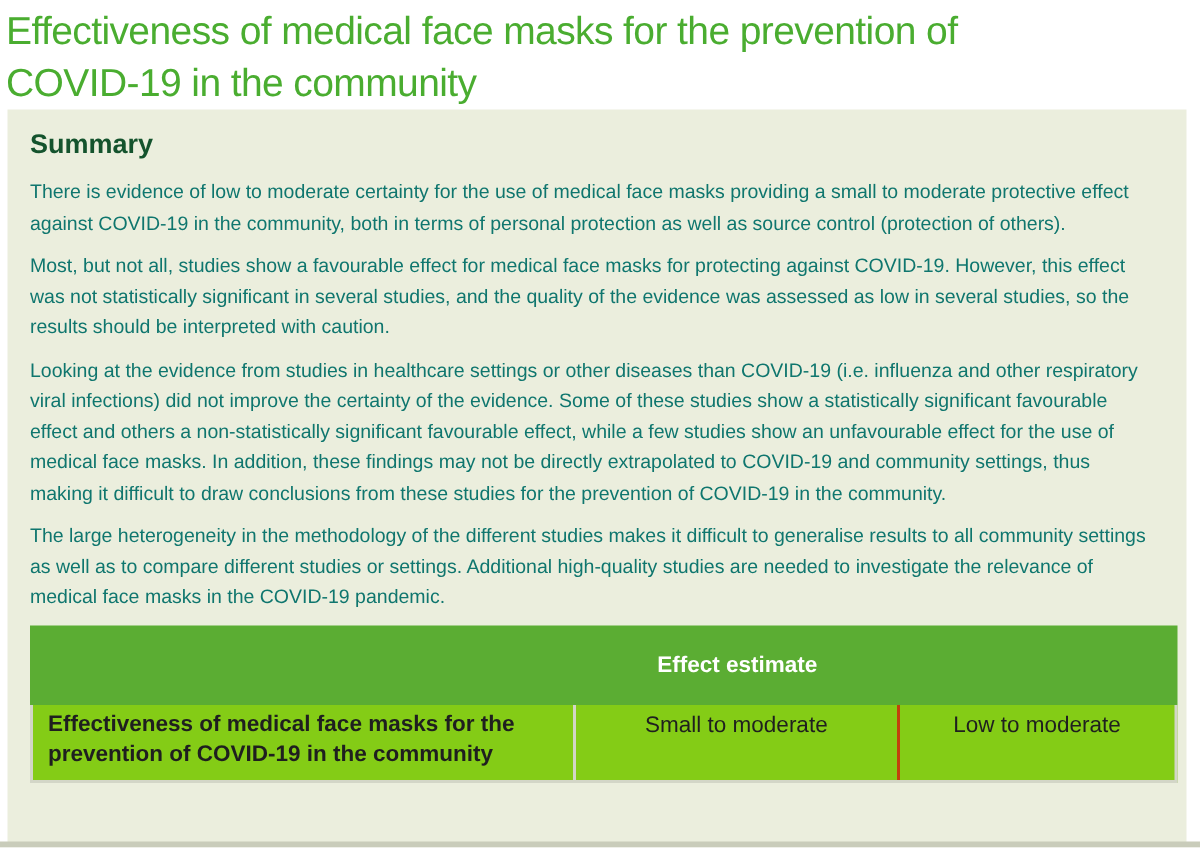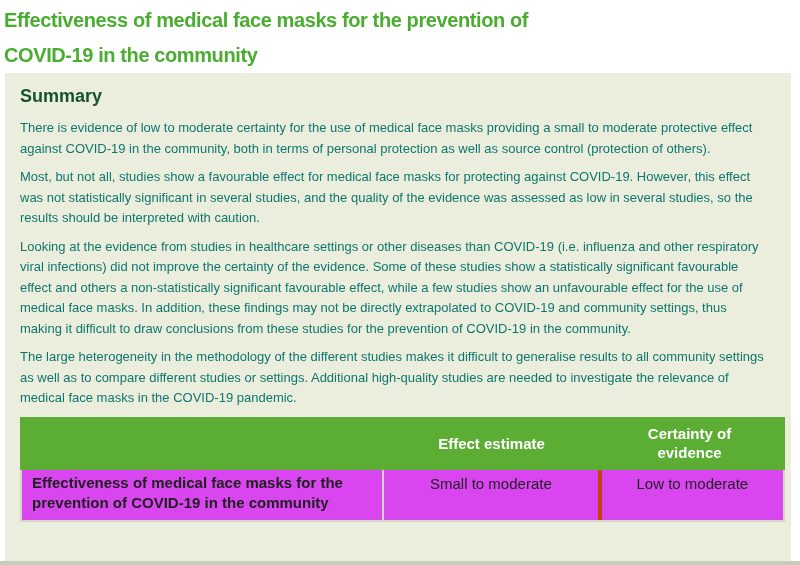--- a/index.html
+++ b/index.html
@@ -8,22 +8,22 @@
     background: #ffffff;
     font-family: "Liberation Sans", sans-serif;
     overflow: hidden;
   }
   body { position: relative; }
 
   
   .page-title {
     padding: 3px 0 0 4px;
     color: #4aad30;
-    font-weight: bold;
-    font-size: 20px;
+    font-weight: normal;
+    font-size: 26px;
     line-height: 35px;
     letter-spacing: -0.4px;
   }
   .page-title .t-line { display: block; white-space: nowrap; }
 
   
   .summary-box {
     margin: 0 9px 0 5px;
     height: 490px;
     background: #ebeedd;
@@ -55,25 +55,25 @@
     display: flex;
     align-items: center;
     justify-content: center;
     text-align: center;
   }
   .th.c1 { width: 369px; }
   .th.c2 { width: 205px; align-items: center; }
   .th.c3 { width: 191px; }
   .th.c3 span { display: inline-block; max-width: 120px; }
 
-  .tbody { display: flex; border: 2px solid #d3d6c7; border-top: none; min-height: 45px; background: #d946ef; }
+  .tbody { display: flex; border: 2px solid #d3d6c7; border-top: none; min-height: 45px; background: #84cc16; }
   .tbody .td { font-size: 15px; line-height: 20.5px; color: #1f1f1f; }
   .td.c1 { width: 367px; font-weight: bold; padding: 3px 12px 6px 10px; }
   .td.c2 { width: 220px; border-left: 2px solid #d3d6c7; text-align: center; padding-top: 4px; }
-  .td.c3 { width: 189px; border-left: 4px solid #c2410c; text-align: center; padding-top: 4px; }
+  .td.c3 { width: 189px; border-left: 2px solid #c2410c; text-align: center; padding-top: 4px; }
 
   
   .bottom-edge {
     position: absolute;
     left: 0; right: 0; bottom: 0;
     height: 4px;
     background: #c9ccba;
   }
 </style>
 </head>
@@ -91,23 +91,20 @@
   <p class="summary-para">Most, but not all, studies show a favourable effect for medical face masks for protecting against COVID-19. However, this effect was not statistically significant in several studies, and the quality of the evidence was assessed as low in several studies, so the results should be interpreted with caution.</p>
   <p class="summary-para">Looking at the evidence from studies in healthcare settings or other diseases than COVID-19 (i.e. influenza and other respiratory viral infections) did not improve the certainty of the evidence. Some of these studies show a statistically significant favourable effect and others a non-statistically significant favourable effect, while a few studies show an unfavourable effect for the use of medical face masks. In addition, these findings may not be directly extrapolated to COVID-19 and community settings, thus making it difficult to draw conclusions from these studies for the prevention of COVID-19 in the community.</p>
   <p class="summary-para">The large heterogeneity in the methodology of the different studies makes it difficult to generalise results to all community settings as well as to compare different studies or settings. Additional high-quality studies are needed to investigate the relevance of medical face masks in the COVID-19 pandemic.</p>
 
   <div class="effect-table">
     <div class="thead">
       <div class="th c1"></div>
       <div class="th c2">
         <span>Effect estimate</span>
       </div>
-      <div class="th c3">
-        <span>Certainty of evidence</span>
-      </div>
     </div>
     <div class="tbody">
       <div class="td c1">Effectiveness of medical face masks for the prevention of COVID-19 in the community</div>
       <div class="td c2">Small to moderate</div>
       <div class="td c3">Low to moderate</div>
     </div>
   </div>
 </div>
 
 <div class="bottom-edge"></div>

